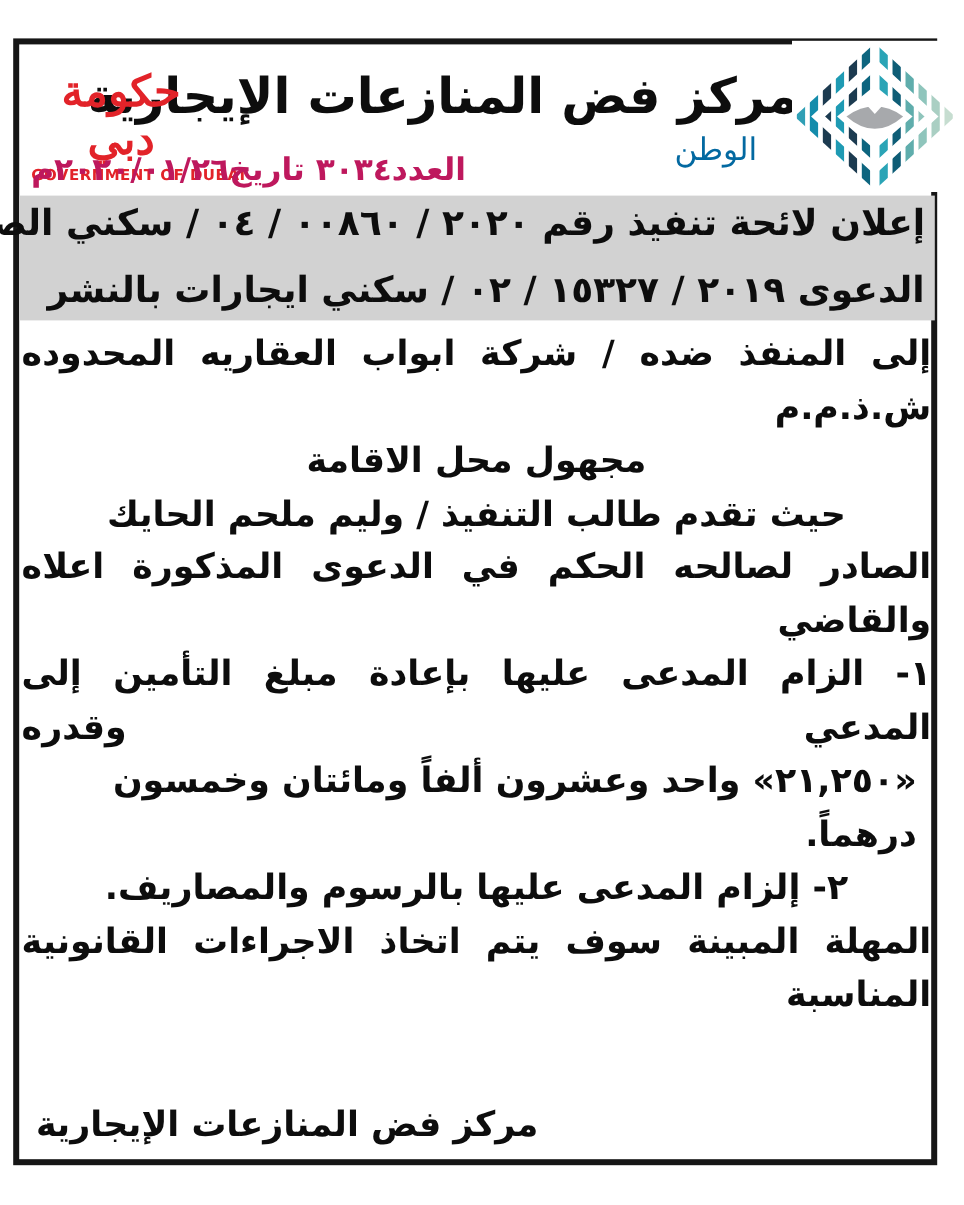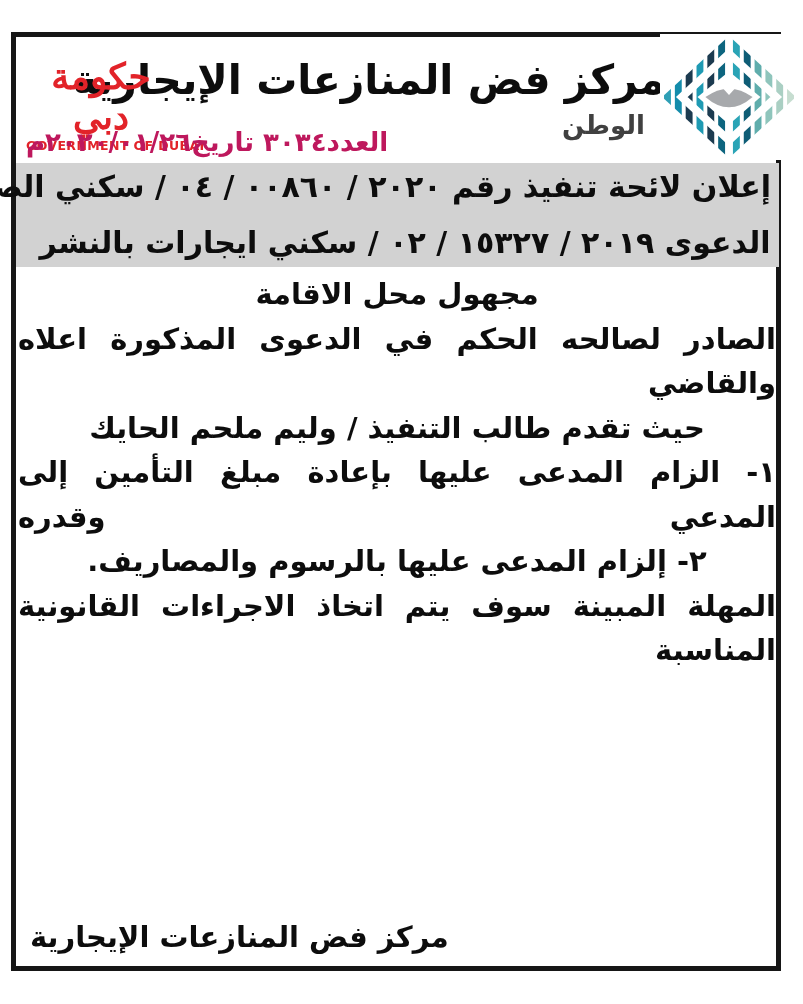--- a/index.html
+++ b/index.html
@@ -14,22 +14,22 @@
   
   .gov-logo{position:absolute;left:26px;top:56px;width:150px;text-align:center;z-index:3;}
   .gov-logo .ar{font-size:36px;font-weight:bold;color:#e22329;line-height:40px;
                 font-family:"DejaVu Serif",serif;}
   .gov-logo .en{font-size:12.5px;font-weight:bold;color:#e22329;letter-spacing:.4px;
                 direction:ltr;margin-top:2px;white-space:nowrap;}
   .main-title{position:absolute;left:150px;top:56px;width:515px;text-align:center;
               font-size:41px;font-weight:bold;color:#0d0d0d;white-space:nowrap;z-index:2;}
   .issue-line{position:absolute;left:26px;top:127px;font-size:26px;font-weight:bold;
               color:#be185d;white-space:nowrap;z-index:3;}
-  .watan-label{position:absolute;left:562px;top:110px;font-size:26px;font-weight:bold;
-               color:#404040;white-space:nowrap;z-index:3;}
+  .watan-label{position:absolute;left:562px;top:110px;font-size:26px;font-weight:normal;
+               color:#0369a1;white-space:nowrap;z-index:3;}
   .watan-logo{position:absolute;left:660px;top:34px;width:138px;height:126px;
               background:#fff;z-index:4;}
 
   
   .headline{position:absolute;left:16px;top:163px;width:763px;height:104px;
             background:#d2d2d2;z-index:1;}
   .headline .h1{margin-top:3px;padding:0 8px;text-align:right;font-size:30px;
                 font-weight:bold;color:#0d0d0d;line-height:42px;white-space:nowrap;}
   .headline .h2{margin-top:14px;text-align:center;font-size:30px;font-weight:bold;
                 color:#0d0d0d;line-height:42px;white-space:nowrap;margin-left:15px;}
@@ -89,23 +89,25 @@
       <polygon points="61,52 79,52 70,62" fill="#ffffff"></polygon>
     </svg>
   </div>
 
   <div class="headline">
     <div class="h1">إعلان لائحة تنفيذ رقم ٢٠٢٠ / ٠٠٨٦٠ / ٠٤ / سكني الصادر في</div>
     <div class="h2">الدعوى ٢٠١٩ / ١٥٣٢٧ / ٠٢ / سكني ايجارات بالنشر</div>
   </div>
 
   <div class="notice-body">
+      <div class="bl bl-justify">إلى المنفذ ضده / شركة ابواب العقاريه المحدوده ش.ذ.م.م</div>
       <div class="bl bl-right">مجهول محل الاقامة</div>
+      <div class="bl bl-right">حيث تقدم طالب التنفيذ / وليم ملحم الحايك</div>
       <div class="bl bl-justify">الصادر لصالحه الحكم في الدعوى المذكورة اعلاه والقاضي</div>
-      <div class="bl bl-right">حيث تقدم طالب التنفيذ / وليم ملحم الحايك</div>
       <div class="bl bl-justify">١- الزام المدعى عليها بإعادة مبلغ التأمين إلى المدعي وقدره</div>
+      <div class="bl bl-right-indent">«٢١,٢٥٠» واحد وعشرون ألفاً ومائتان وخمسون درهماً.</div>
       <div class="bl bl-right">٢- إلزام المدعى عليها بالرسوم والمصاريف.</div>
       <div class="bl bl-justify">المهلة المبينة سوف يتم اتخاذ الاجراءات القانونية المناسبة</div>
     </div>
 
   <div class="signature">مركز فض المنازعات الإيجارية</div>
 
 </div>
 
 </body></html>

